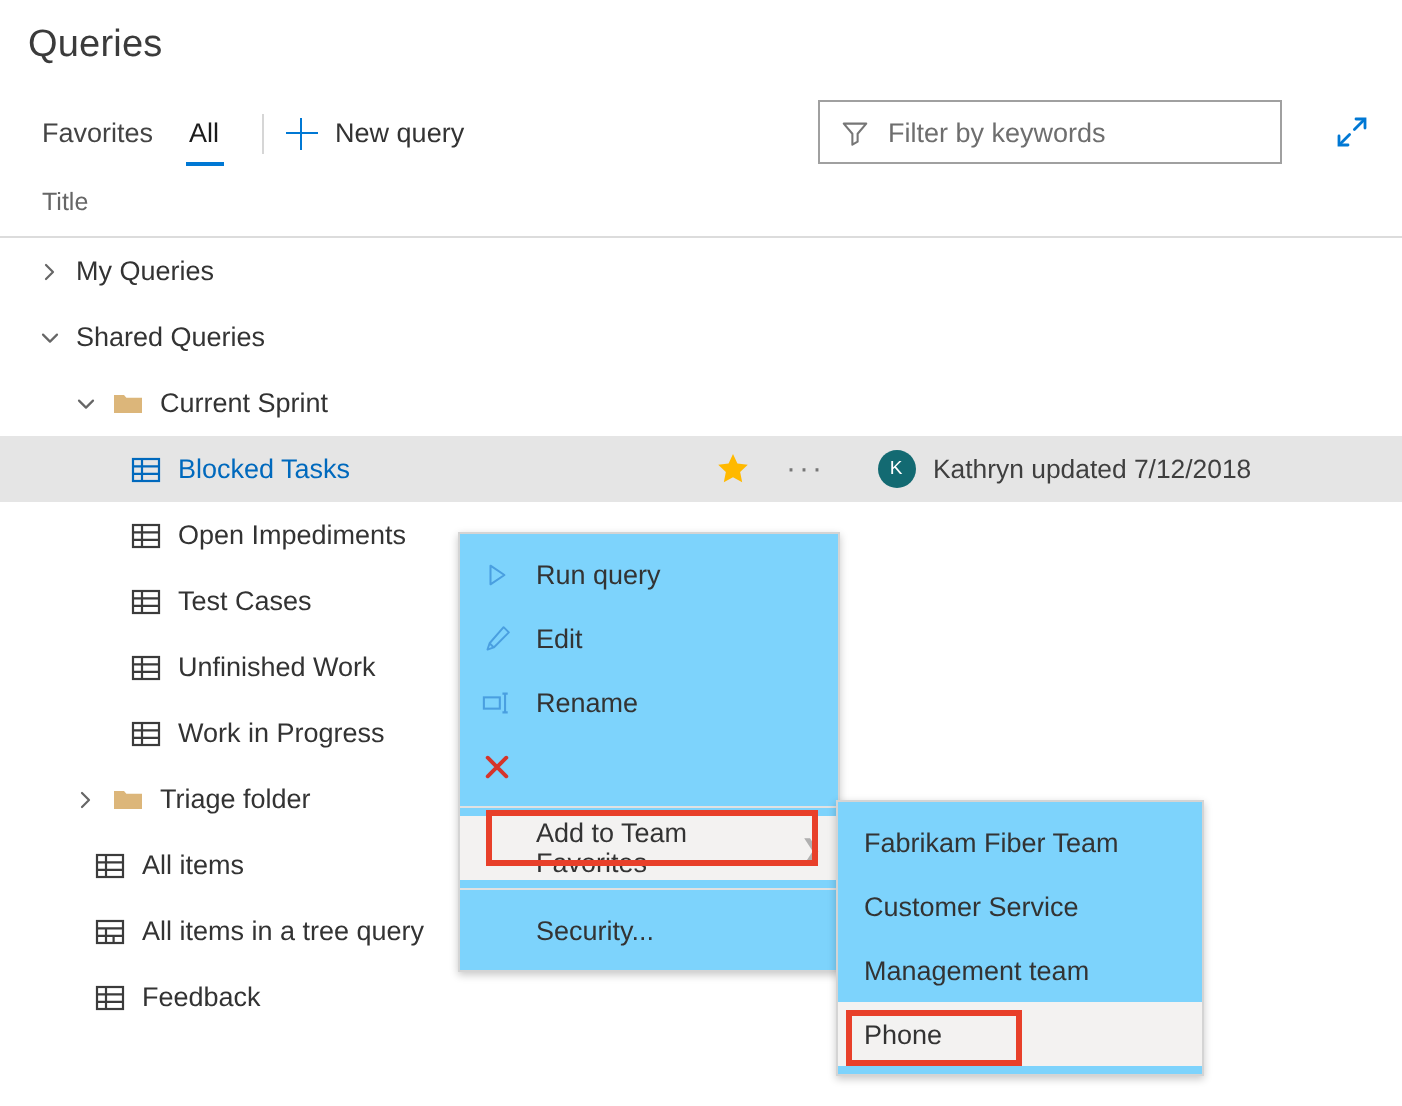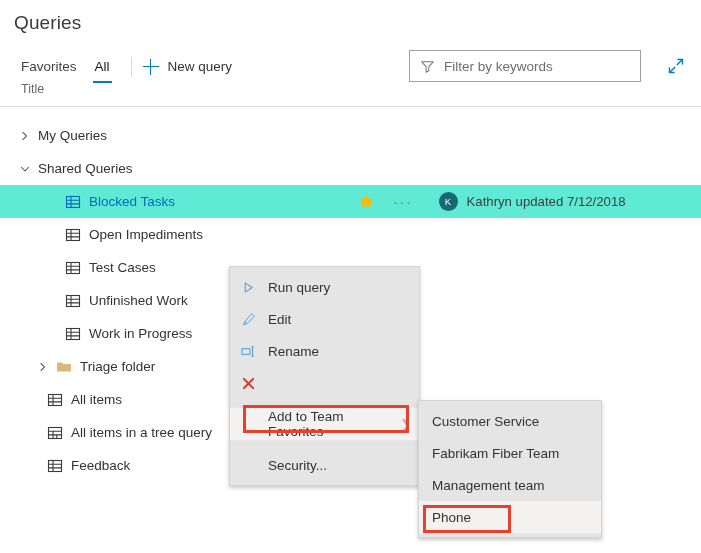--- a/index.html
+++ b/index.html
@@ -129,21 +129,21 @@
     top: 54px;
     width: 24px;
     height: 24px;
     cursor: pointer;
   }
 
   
   .col-header {
     position: absolute;
     left: 0;
-    top: 76px;
+    top: 88px;
     width: 701px;
     height: 30px;
     border-bottom: 1px solid #dcdcdc;
   }
   .col-header-title {
     position: absolute;
     left: 21px;
     top: 6px;
     font-size: 12.5px;
     color: #666666;
@@ -156,21 +156,21 @@
     top: 119px;
     width: 701px;
   }
   .row {
     position: relative;
     height: 33px;
     display: flex;
     align-items: center;
     white-space: nowrap;
   }
-  .row.selected { background: #5eead4; }
+  .row.selected { background: #e5e5e5; }
   .row-label {
     font-size: 13.5px;
     color: #333333;
   }
   .row.selected .row-label { color: #0069bd; }
 
   .chev {
     width: 10px;
     height: 10px;
     flex: none;
@@ -205,21 +205,21 @@
     align-items: center;
     justify-content: center;
     margin-right: 9px;
     flex: none;
   }
   .meta-text { font-size: 13.2px; color: #3f3f3f; }
 
   
   .menu {
     position: absolute;
-    background: #e5e5e5;
+    background: #7dd3fc;
     border: 1px solid #d4d4d4;
     box-shadow: 0 1.6px 4px rgba(0,0,0,.22);
     z-index: 20;
     box-sizing: border-box;
   }
   #context-menu { left: 229px; top: 266px; width: 191px; padding: 4px 0; }
   #submenu { left: 418px; top: 400px; width: 184px; padding: 4px 0; }
 
   .menu-item {
     height: 32px;
@@ -313,20 +313,30 @@
   </div>
 
   <div class="row">
     <span style="width:20px;flex:none"></span>
     <svg class="chev" viewBox="0 0 10 10">
       <path d="M1.5 3.3 L5 6.8 L8.5 3.3" fill="none" stroke="#666" stroke-width="1.1" stroke-linecap="round" stroke-linejoin="round"></path>
     </svg>
     <span class="row-label">Shared Queries</span>
   </div>
 
+  <div class="row">
+    <span style="width:38px;flex:none"></span>
+    <svg class="chev" viewBox="0 0 10 10">
+      <path d="M1.5 3.3 L5 6.8 L8.5 3.3" fill="none" stroke="#666" stroke-width="1.1" stroke-linecap="round" stroke-linejoin="round"></path>
+    </svg>
+    <svg class="folder-icon" width="16" height="16" viewBox="0 0 16 16">
+      <path d="M1 3.5 h5 l1.2 1.4 H15 V12.5 H1 Z" fill="#dcb67a"></path>
+    </svg>
+    <span class="row-label">Current Sprint</span>
+  </div>
 
   <div class="row selected">
     <span style="width:65px;flex:none"></span>
     <svg class="query-icon" width="16" height="16" viewBox="0 0 16 16">
       <rect x="1.5" y="2.5" width="13" height="11" fill="none" stroke="#0069bd" stroke-width="1.1"></rect>
       <path d="M1.5 6.2 H14.5 M1.5 9.9 H14.5 M6 2.5 V13.5" stroke="#0069bd" stroke-width="1.1" fill="none"></path>
     </svg>
     <span class="row-label">Blocked Tasks</span>
 
     <span class="meta" style="left:358px">
@@ -463,24 +473,24 @@
   <div class="menu-sep"></div>
 
   <div class="menu-item no-icon">
     <span class="mi-label">Security...</span>
   </div>
 
 </div>
 
 <div class="menu" id="submenu">
   <div class="menu-item">
+    <span class="mi-label">Fabrikam Fiber Team</span>
+  </div>
+  <div class="menu-item">
     <span class="mi-label">Customer Service</span>
-  </div>
-  <div class="menu-item">
-    <span class="mi-label">Fabrikam Fiber Team</span>
   </div>
   <div class="menu-item">
     <span class="mi-label">Management team</span>
   </div>
   <div class="menu-item highlight">
     <span class="mi-label">Phone</span>
   </div>
 </div>
 
 <div class="annot" id="annot-add-fav"></div>

